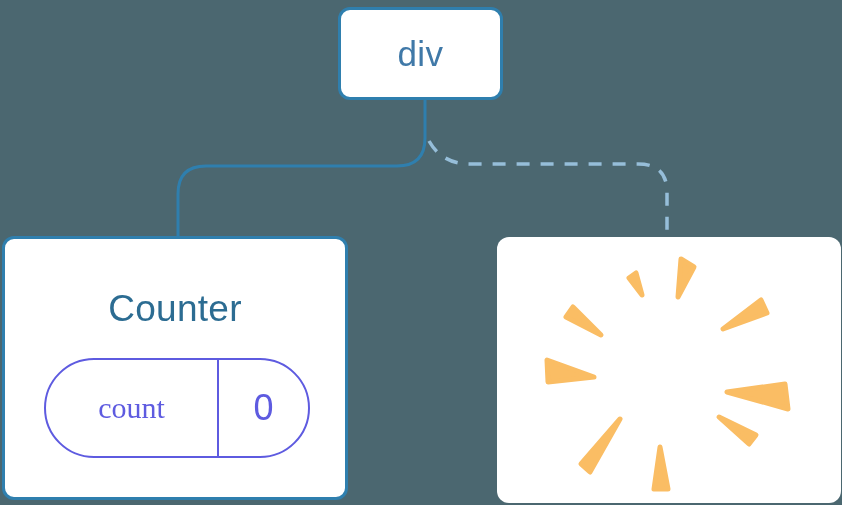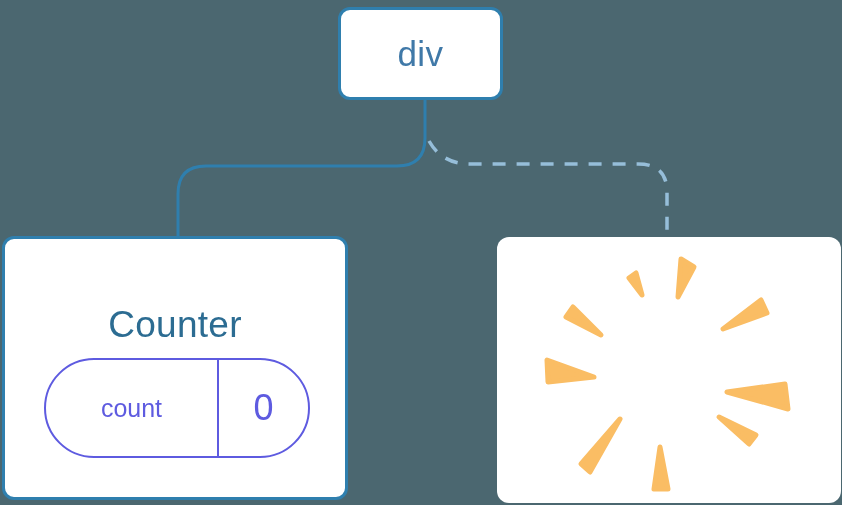--- a/index.html
+++ b/index.html
@@ -29,31 +29,31 @@
   }
   .root-node .label{
     color:var(--node-text);font-size:35px;font-weight:500;letter-spacing:.5px;
   }
   .counter-card{
     position:absolute;left:2px;top:236px;width:346px;height:264px;
     background:var(--card-bg);border:3px solid var(--node-border);border-radius:12px;
   }
   .counter-title{
     position:absolute;top:49px;left:0;width:100%;text-align:center;
-    color:var(--title-text);font-size:37px;font-weight:500;letter-spacing:.3px;margin-top:16px;
+    color:var(--title-text);font-size:37px;font-weight:500;letter-spacing:.3px;
   }
   .state-pill{
     position:absolute;left:39px;top:119px;width:266px;height:100px;
     border:2px solid var(--state-accent);border-radius:50px;
     display:flex;align-items:stretch;overflow:hidden;
   }
   .state-key-cell{
     width:173px;display:flex;align-items:center;justify-content:center;
     border-right:2px solid var(--state-accent);
-    color:var(--state-accent);font-size:25px;
+    color:var(--state-accent);font-size:30px;font-family:Liberation Serif, serif;
   }
   .state-value-cell{
     flex:1;display:flex;align-items:center;justify-content:center;
     color:var(--state-accent);font-size:36px;
   }
   .removed-card{
     position:absolute;left:497px;top:237px;width:344px;height:266px;
     background:var(--card-bg);border-radius:12px;
   }
   .poof{position:absolute;inset:0;width:100%;height:100%;}

